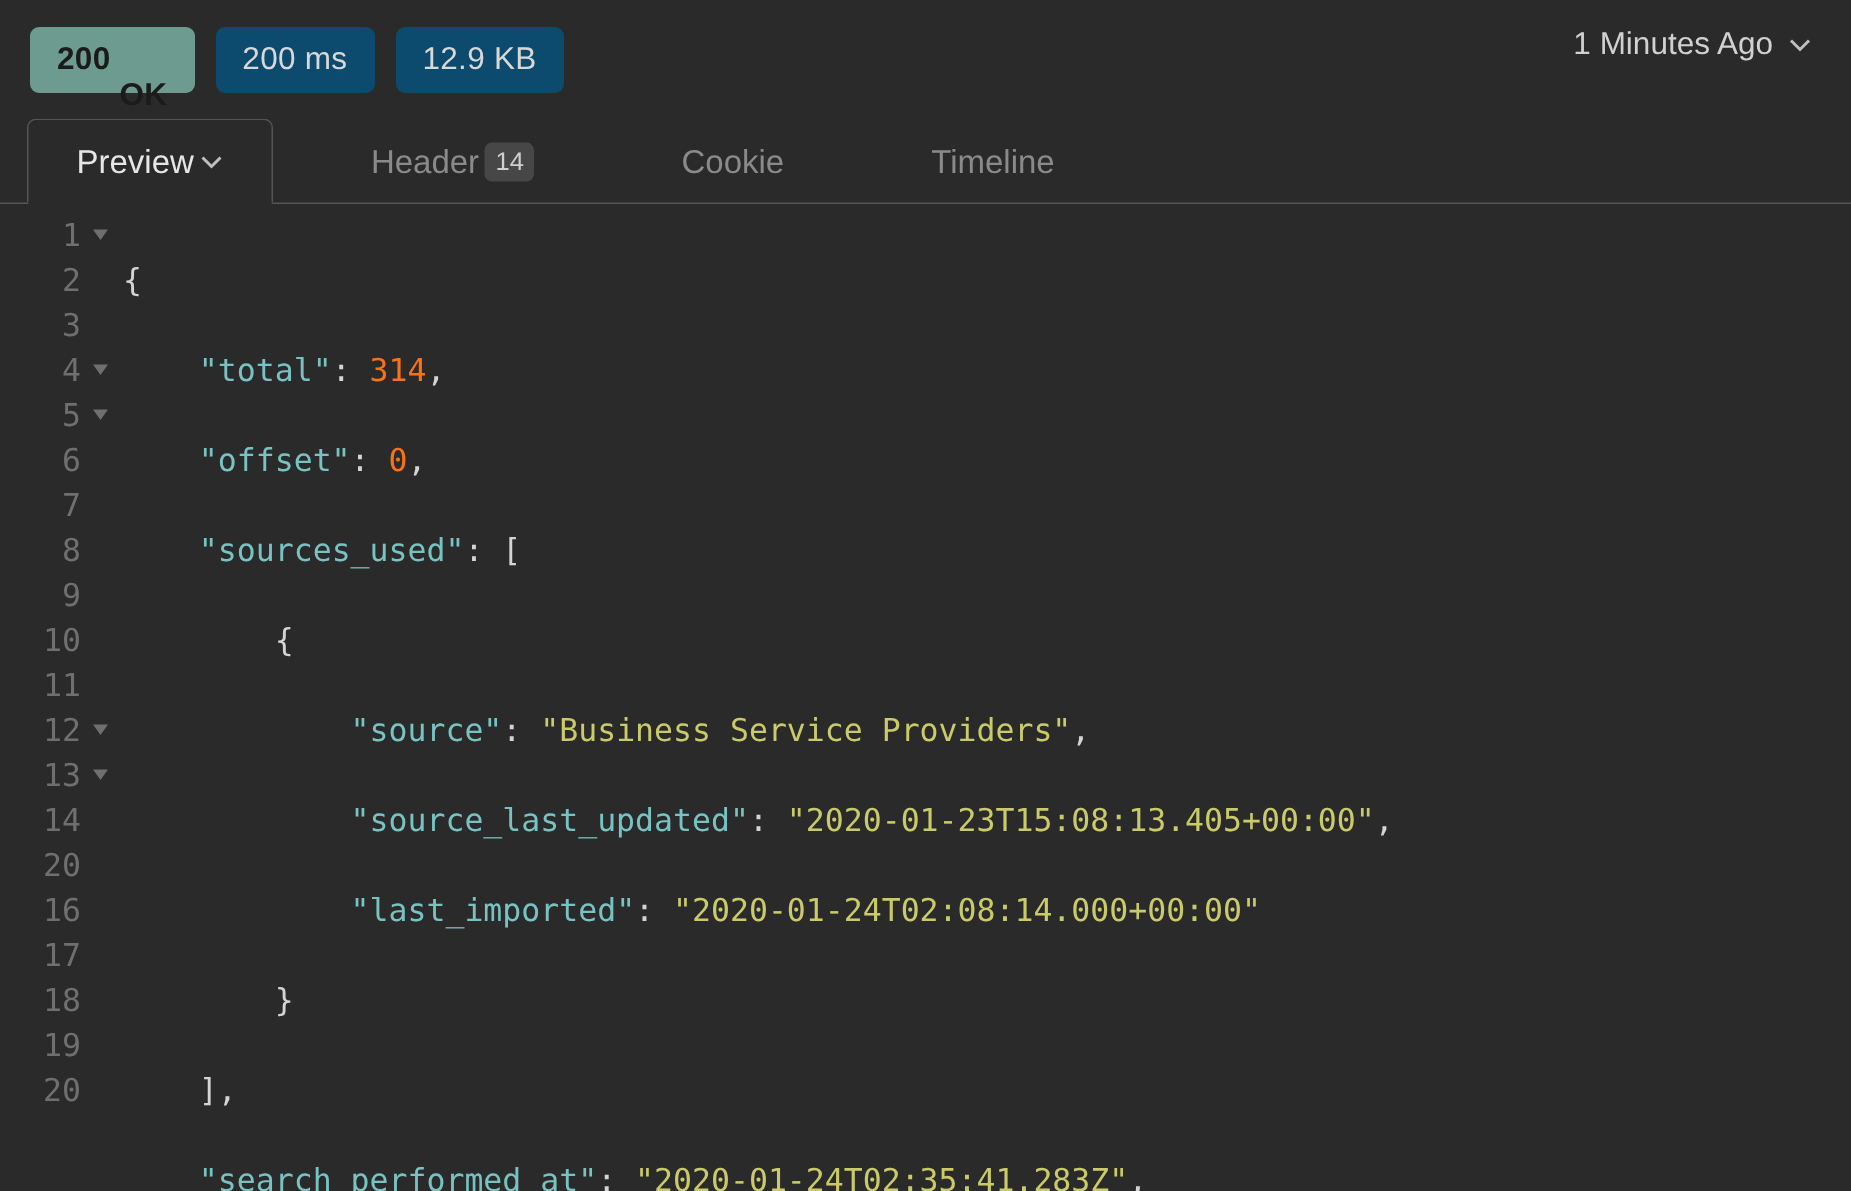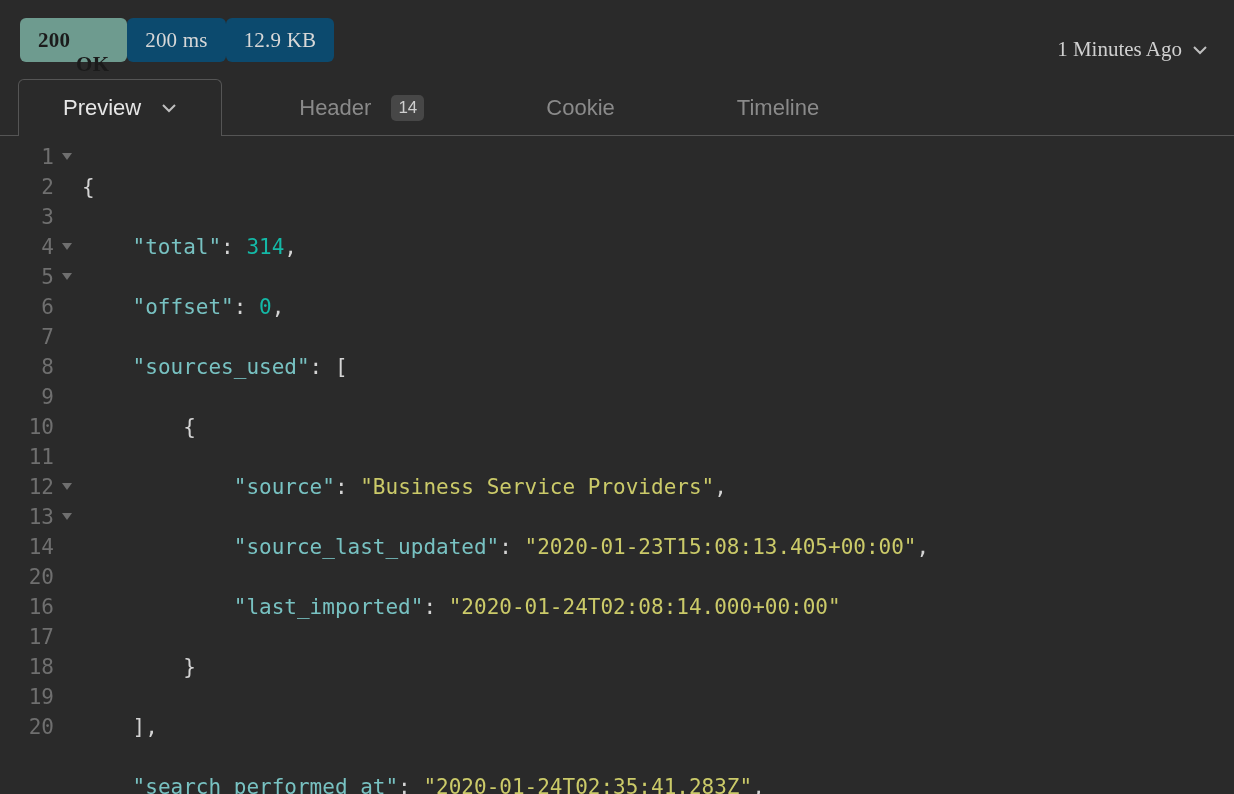--- a/index.html
+++ b/index.html
@@ -8,23 +8,23 @@
     height: 794px;
     background: #2a2a2a;
     font-family: -apple-system, BlinkMacSystemFont, "Segoe UI", sans-serif;
     color: #bfbfbf;
     overflow: hidden;
   }
 
   
   .topbar {
     display: flex;
-    align-items: flex-end;
+    align-items: flex-start;
     padding: 18px 20px 18px 20px;
-    font-family: Liberation Serif, serif;
+    gap: 14px;
   }
   .pill {
     display: inline-flex;
     align-items: center;
     height: 44px;
     padding: 0 18px;
     border-radius: 6px;
     background: #0c4a6e;
     color: #d8d8d8;
     font-size: 21px;
@@ -53,23 +53,23 @@
   .tabstrip {
     display: flex;
     align-items: flex-end;
     padding: 0 0 0 18px;
     border-bottom: 1px solid #555;
     height: 56px;
   }
   .tab {
     display: inline-flex;
     align-items: center;
-    gap: 20px;
+    gap: 4px;
     height: 56px;
-    padding: 0 44px;
+    padding: 0 32px;
     color: #8a8a8a;
     font-size: 22px;
     cursor: pointer;
     border: 1px solid transparent;
     border-bottom: none;
     position: relative;
   }
   .tab.active {
     color: #e6e6e6;
     border-color: #555;
@@ -132,21 +132,21 @@
   .code {
     padding-left: 24px;
     white-space: pre;
     color: #d4d4d4;
   }
   .code .row { height: 30px; }
 
   .p  { color: #d4d4d4; }   
   .k  { color: #78c2c2; }   
   .s  { color: #cbca69; }   
-  .n  { color: #14b8a6; text-align: right; } 
+  .n  { color: #f97316; text-align: right; } 
 </style>
 </head>
 <body>
 
 <div class="topbar">
   <div class="pill status">
     <span>200</span>
     <span class="ok">OK</span>
   </div>
   <div class="pill">200 ms</div>

